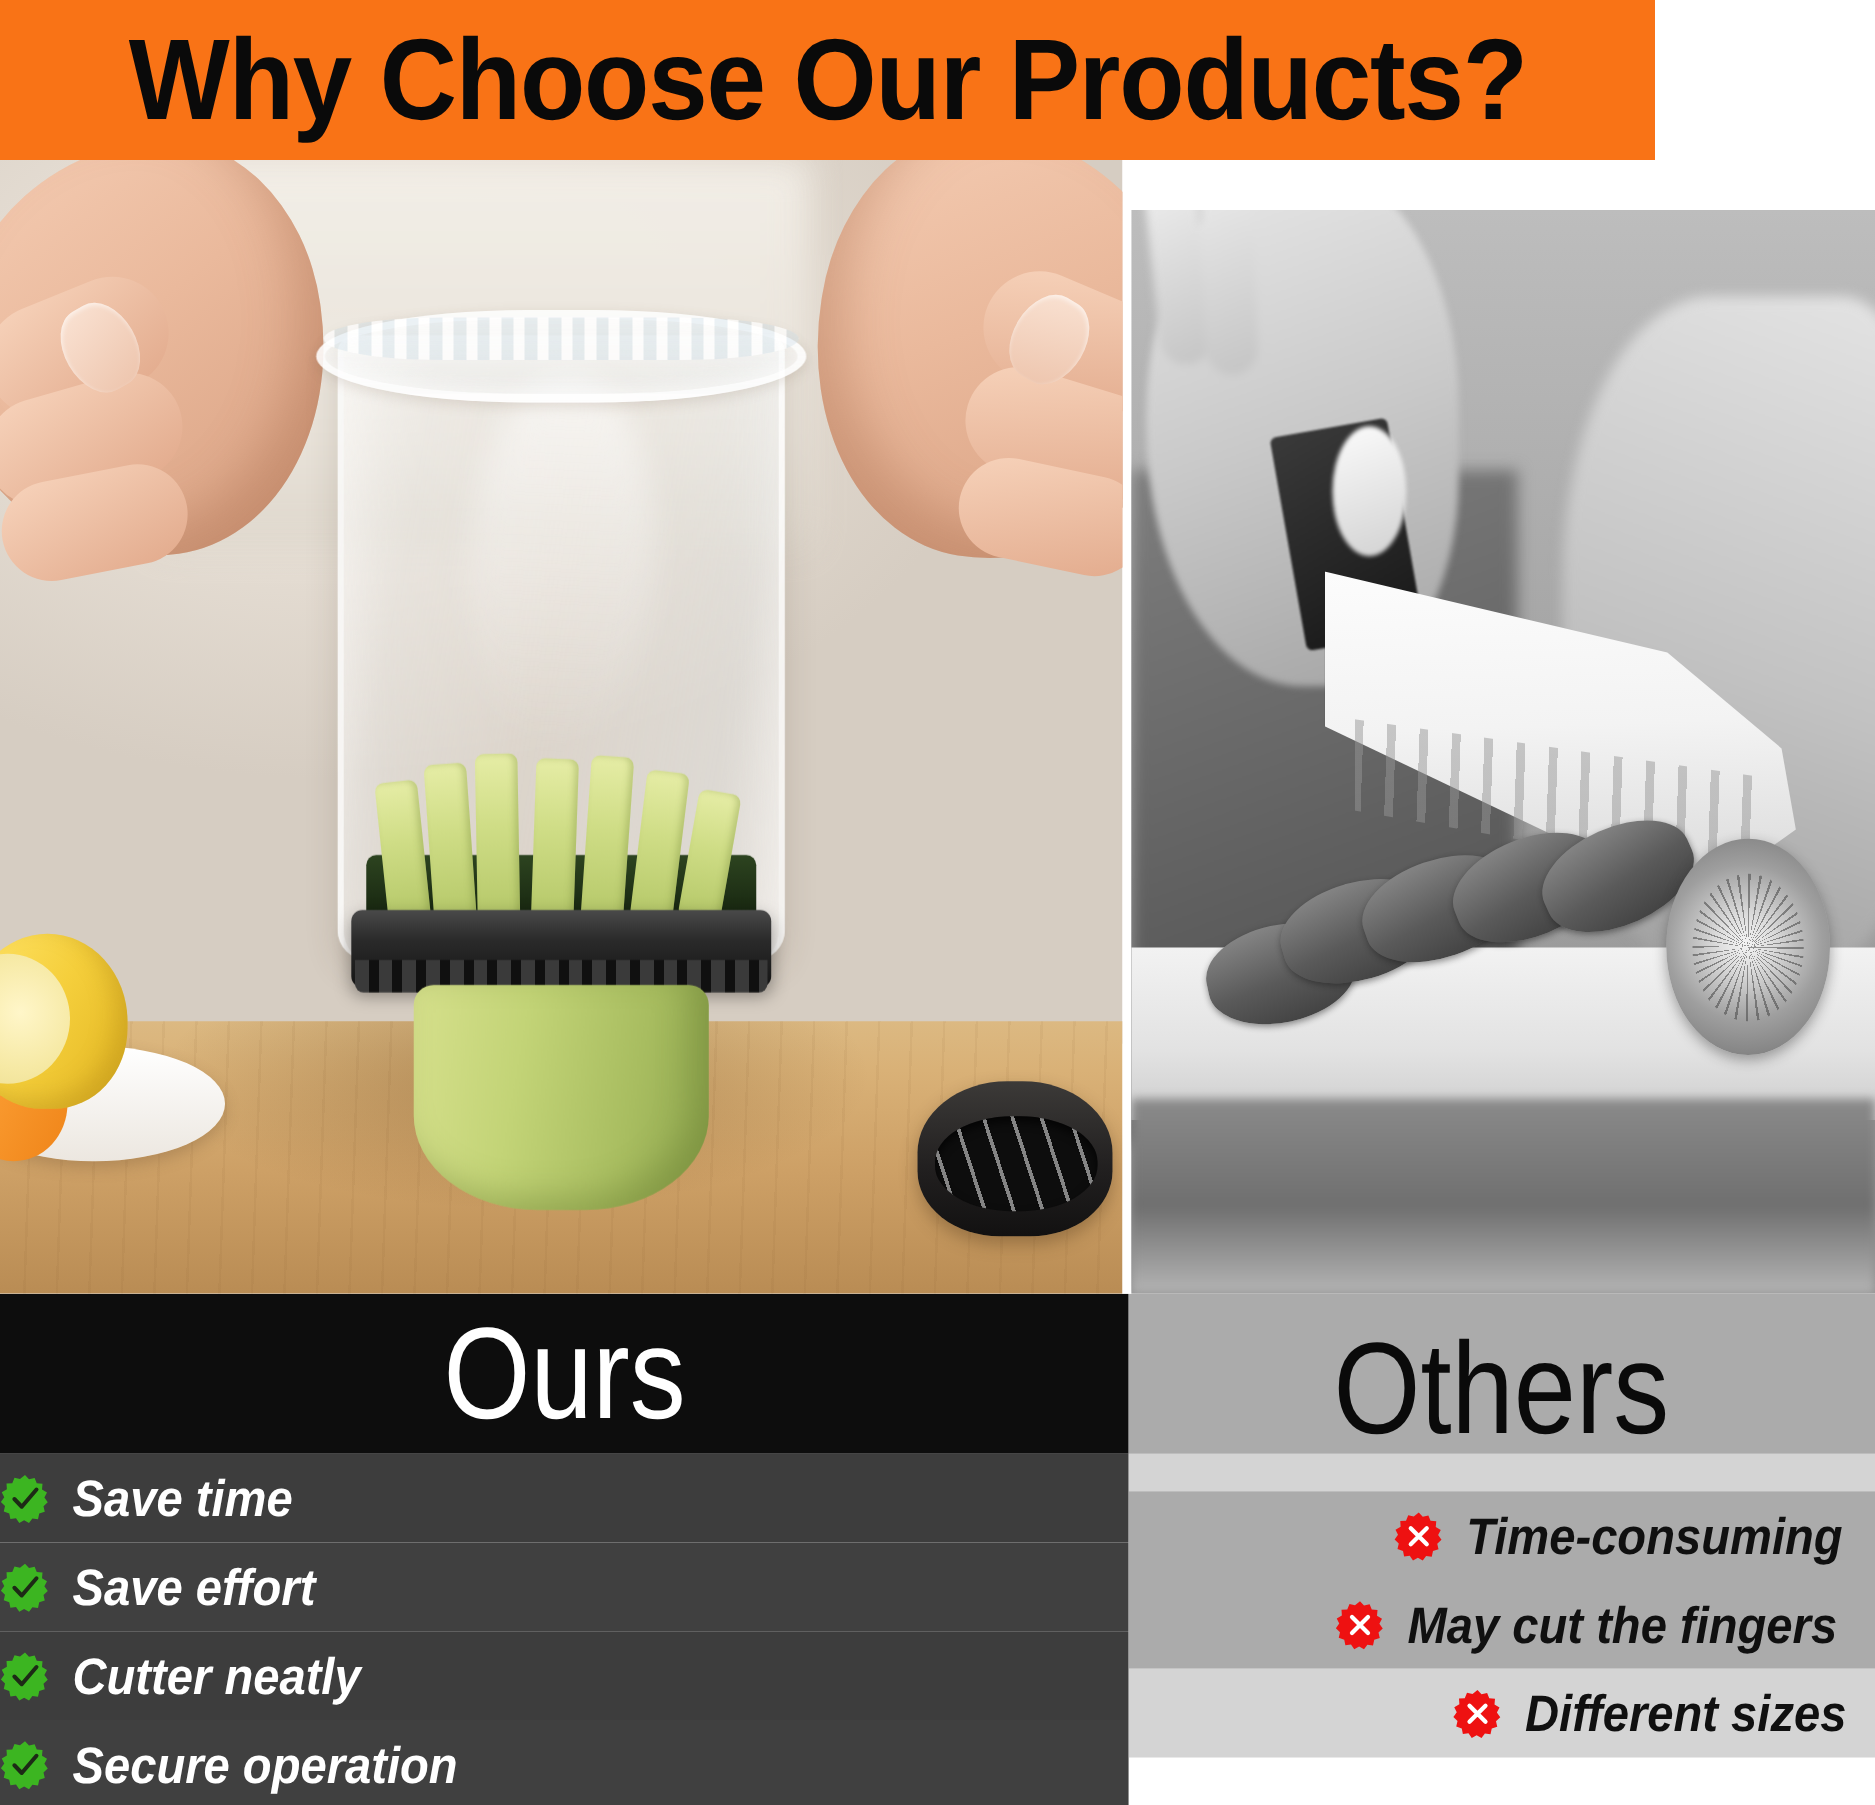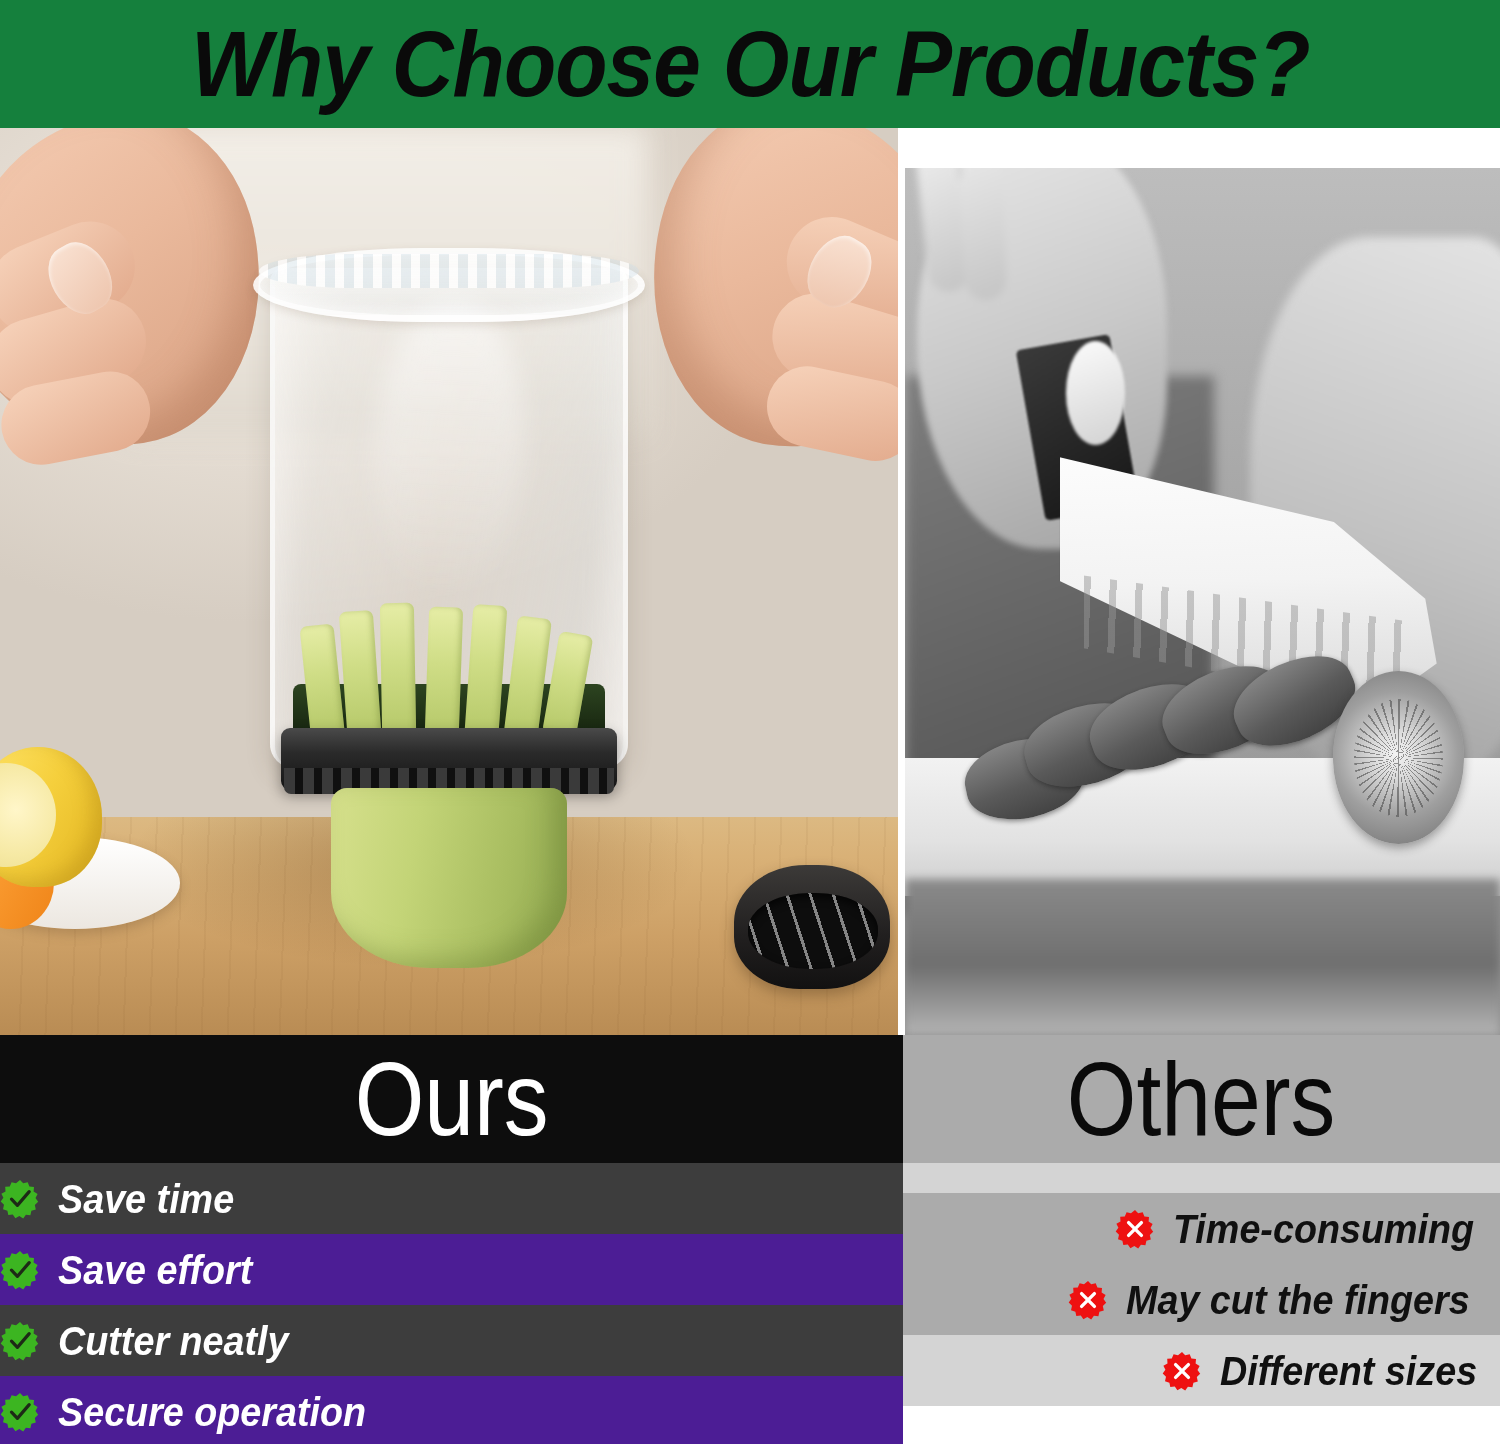--- a/index.html
+++ b/index.html
@@ -7,22 +7,22 @@
   html, body {
     width:1500px; height:1444px;
     background:#ffffff;
     font-family:"Liberation Sans", sans-serif;
     overflow:hidden;
   }
   .page { position:relative; width:1500px; height:1444px; background:#fff; }
 
   
   .title-bar{
-    position:absolute; left:0; top:0; width:1500px; height:128px;
-    background:#15803d; display:flex; align-items:center; justify-content:center;font-style:italic;
+    position:absolute; left:0; top:0; width:1324px; height:128px;
+    background:#f97316; display:flex; align-items:center; justify-content:center;
   }
   .title-text{
     font-family:"Liberation Sans", sans-serif;
     font-weight:bold; font-size:92px; line-height:92px;
     color:#0a0a0a; letter-spacing:-1px;
     transform:scaleX(0.93); transform-origin:center;
     white-space:nowrap;
   }
 
   
@@ -277,36 +277,36 @@
   .compare{ position:absolute; left:0; top:1035px; width:1500px; height:409px; }
   .col{ position:absolute; top:0; height:409px; overflow:hidden; }
   .col-left{ left:0; width:903px; }
   .col-right{ left:903px; width:597px; }
 
   .col-head{
     position:relative; height:128px; display:flex;
     align-items:center; justify-content:center;
   }
   .head-left{ background:#0d0d0d; }
-  .head-right{ background:#ababab; }
+  .head-right{ background:#ababab;align-items:flex-end; }
   .head-text{
     font-family:"Liberation Sans", sans-serif;
     font-weight:normal; font-size:104px; line-height:104px;
     transform:scaleX(0.86); transform-origin:center; white-space:nowrap;
   }
   .head-left .head-text{ color:#ffffff; }
   .head-right .head-text{ color:#0a0a0a; }
 
   .spacer-right{ height:30px; background:#d4d4d4; }
 
   .rows{ position:relative; }
   .row{ display:flex; align-items:center; height:71px; }
   .col-right .row{ padding-left:78px;justify-content:flex-end; }
   .row.odd-l{ background:#3d3d3d; }
-  .row.even-l{ background:#4c1d95; }
+  .row.even-l{ background:#404040; }
   .row.odd-r{ background:#ababab; }
   .row.even-r{ background:#d4d4d4; }
 
   .badge{ width:40px; height:40px; flex:0 0 40px; position:relative; margin-right:18px; }
   .badge svg{ display:block; width:40px; height:40px; }
 
   .row-label{
     font-family:"Liberation Sans", sans-serif;
     font-style:italic; font-weight:bold;
     font-size:41px; line-height:44px;

